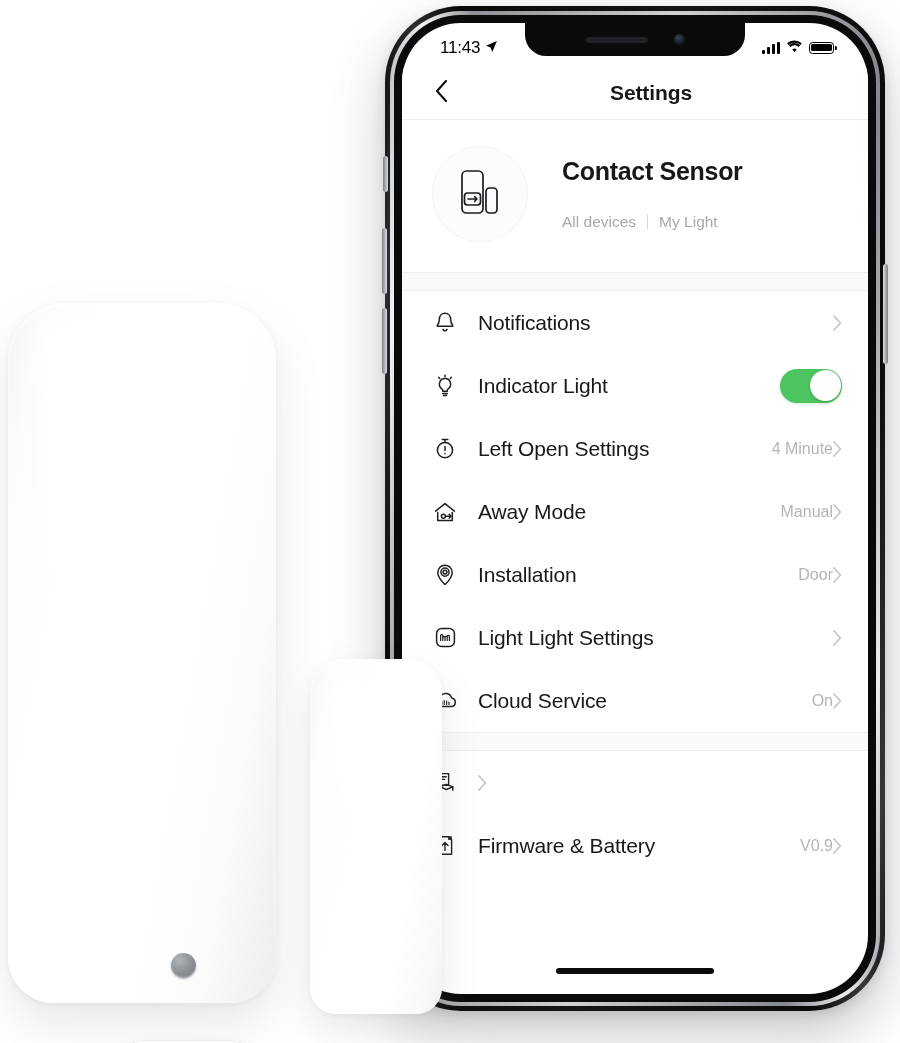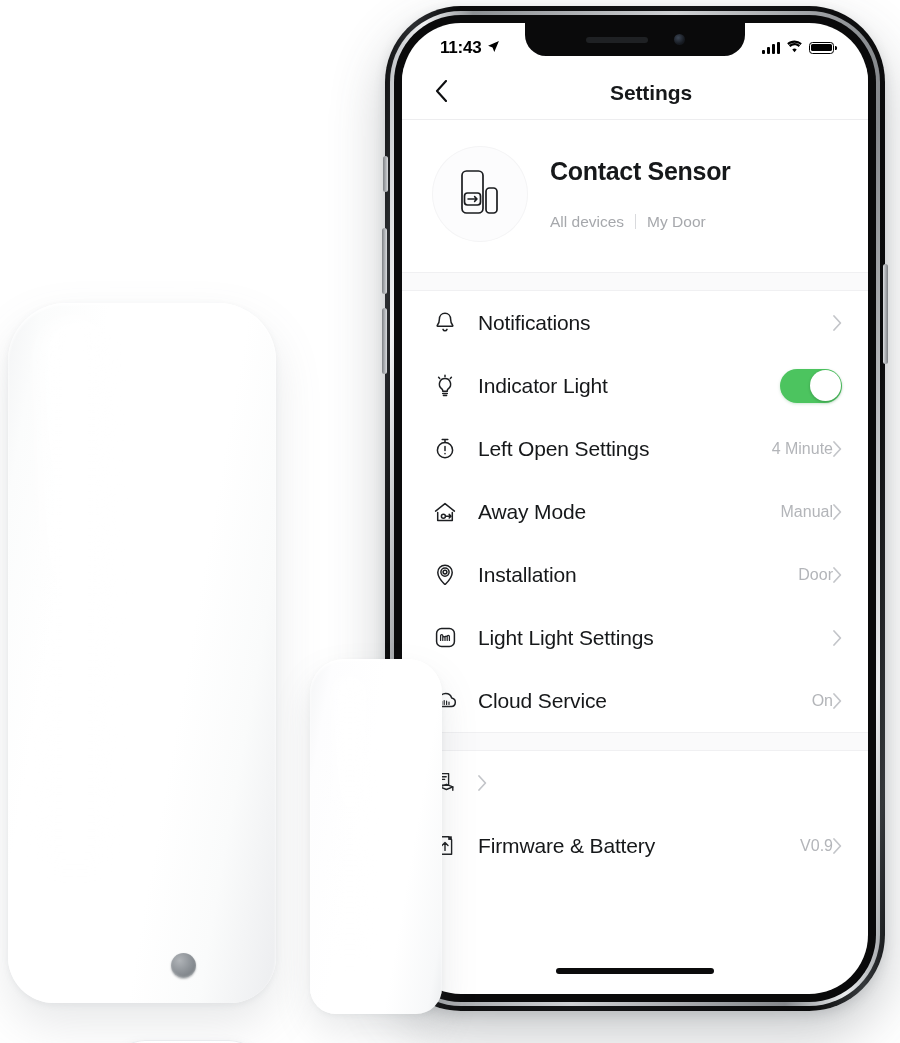--- a/index.html
+++ b/index.html
@@ -203,21 +203,21 @@
     align-items: center;
     justify-content: space-between;
     color: #000;
     z-index: 20;
   }
   .status-left {
     display: flex;
     align-items: flex-end;
     gap: 5px;
     font-size: 17px;
-    font-weight: 700;
+    font-weight: 400;
     letter-spacing: -.2px;
     padding-top: 5px;
   }
   .status-right {
     display: flex;
     align-items: center;
     gap: 6px;
     padding-top: 5px;
   }
   .bars { display: flex; align-items: flex-end; gap: 2px; height: 12px; }
@@ -275,21 +275,21 @@
     font-weight: 600;
     color: #16181a;
     letter-spacing: -.1px;
     margin-left: 32px;
   }
 
   
   .device-header {
     display: flex;
     align-items: center;
-    gap: 22px;
+    gap: 34px;
     padding: 26px 28px 30px 30px;
     background: #fff;
   }
   .device-thumb {
     flex: 0 0 auto;
     width: 96px; height: 96px;
     border-radius: 50%;
     background: #fcfcfd;
     box-shadow: inset 0 0 0 1px #f4f4f5;
     display: flex;
@@ -472,21 +472,21 @@
             <rect x="14.5" y="31" width="16" height="12" rx="3"></rect>
             <path d="M18 37h9m-2.4-2.4L27 37l-2.4 2.4" stroke-width="1.5" stroke-linecap="round" stroke-linejoin="round"></path>
           </svg>
         </span>
       </div>
       <div class="device-meta">
         <div class="device-title">Contact Sensor</div>
         <div class="device-sub">
           <span>All devices</span>
           <span class="sep"></span>
-          <span>My Door</span>
+          <span>My Light</span>
         </div>
       </div>
     </div>
 
     <div class="section-gap"></div>
 
     <div class="list">
 
       <div class="row">
         <span class="row-icon">

